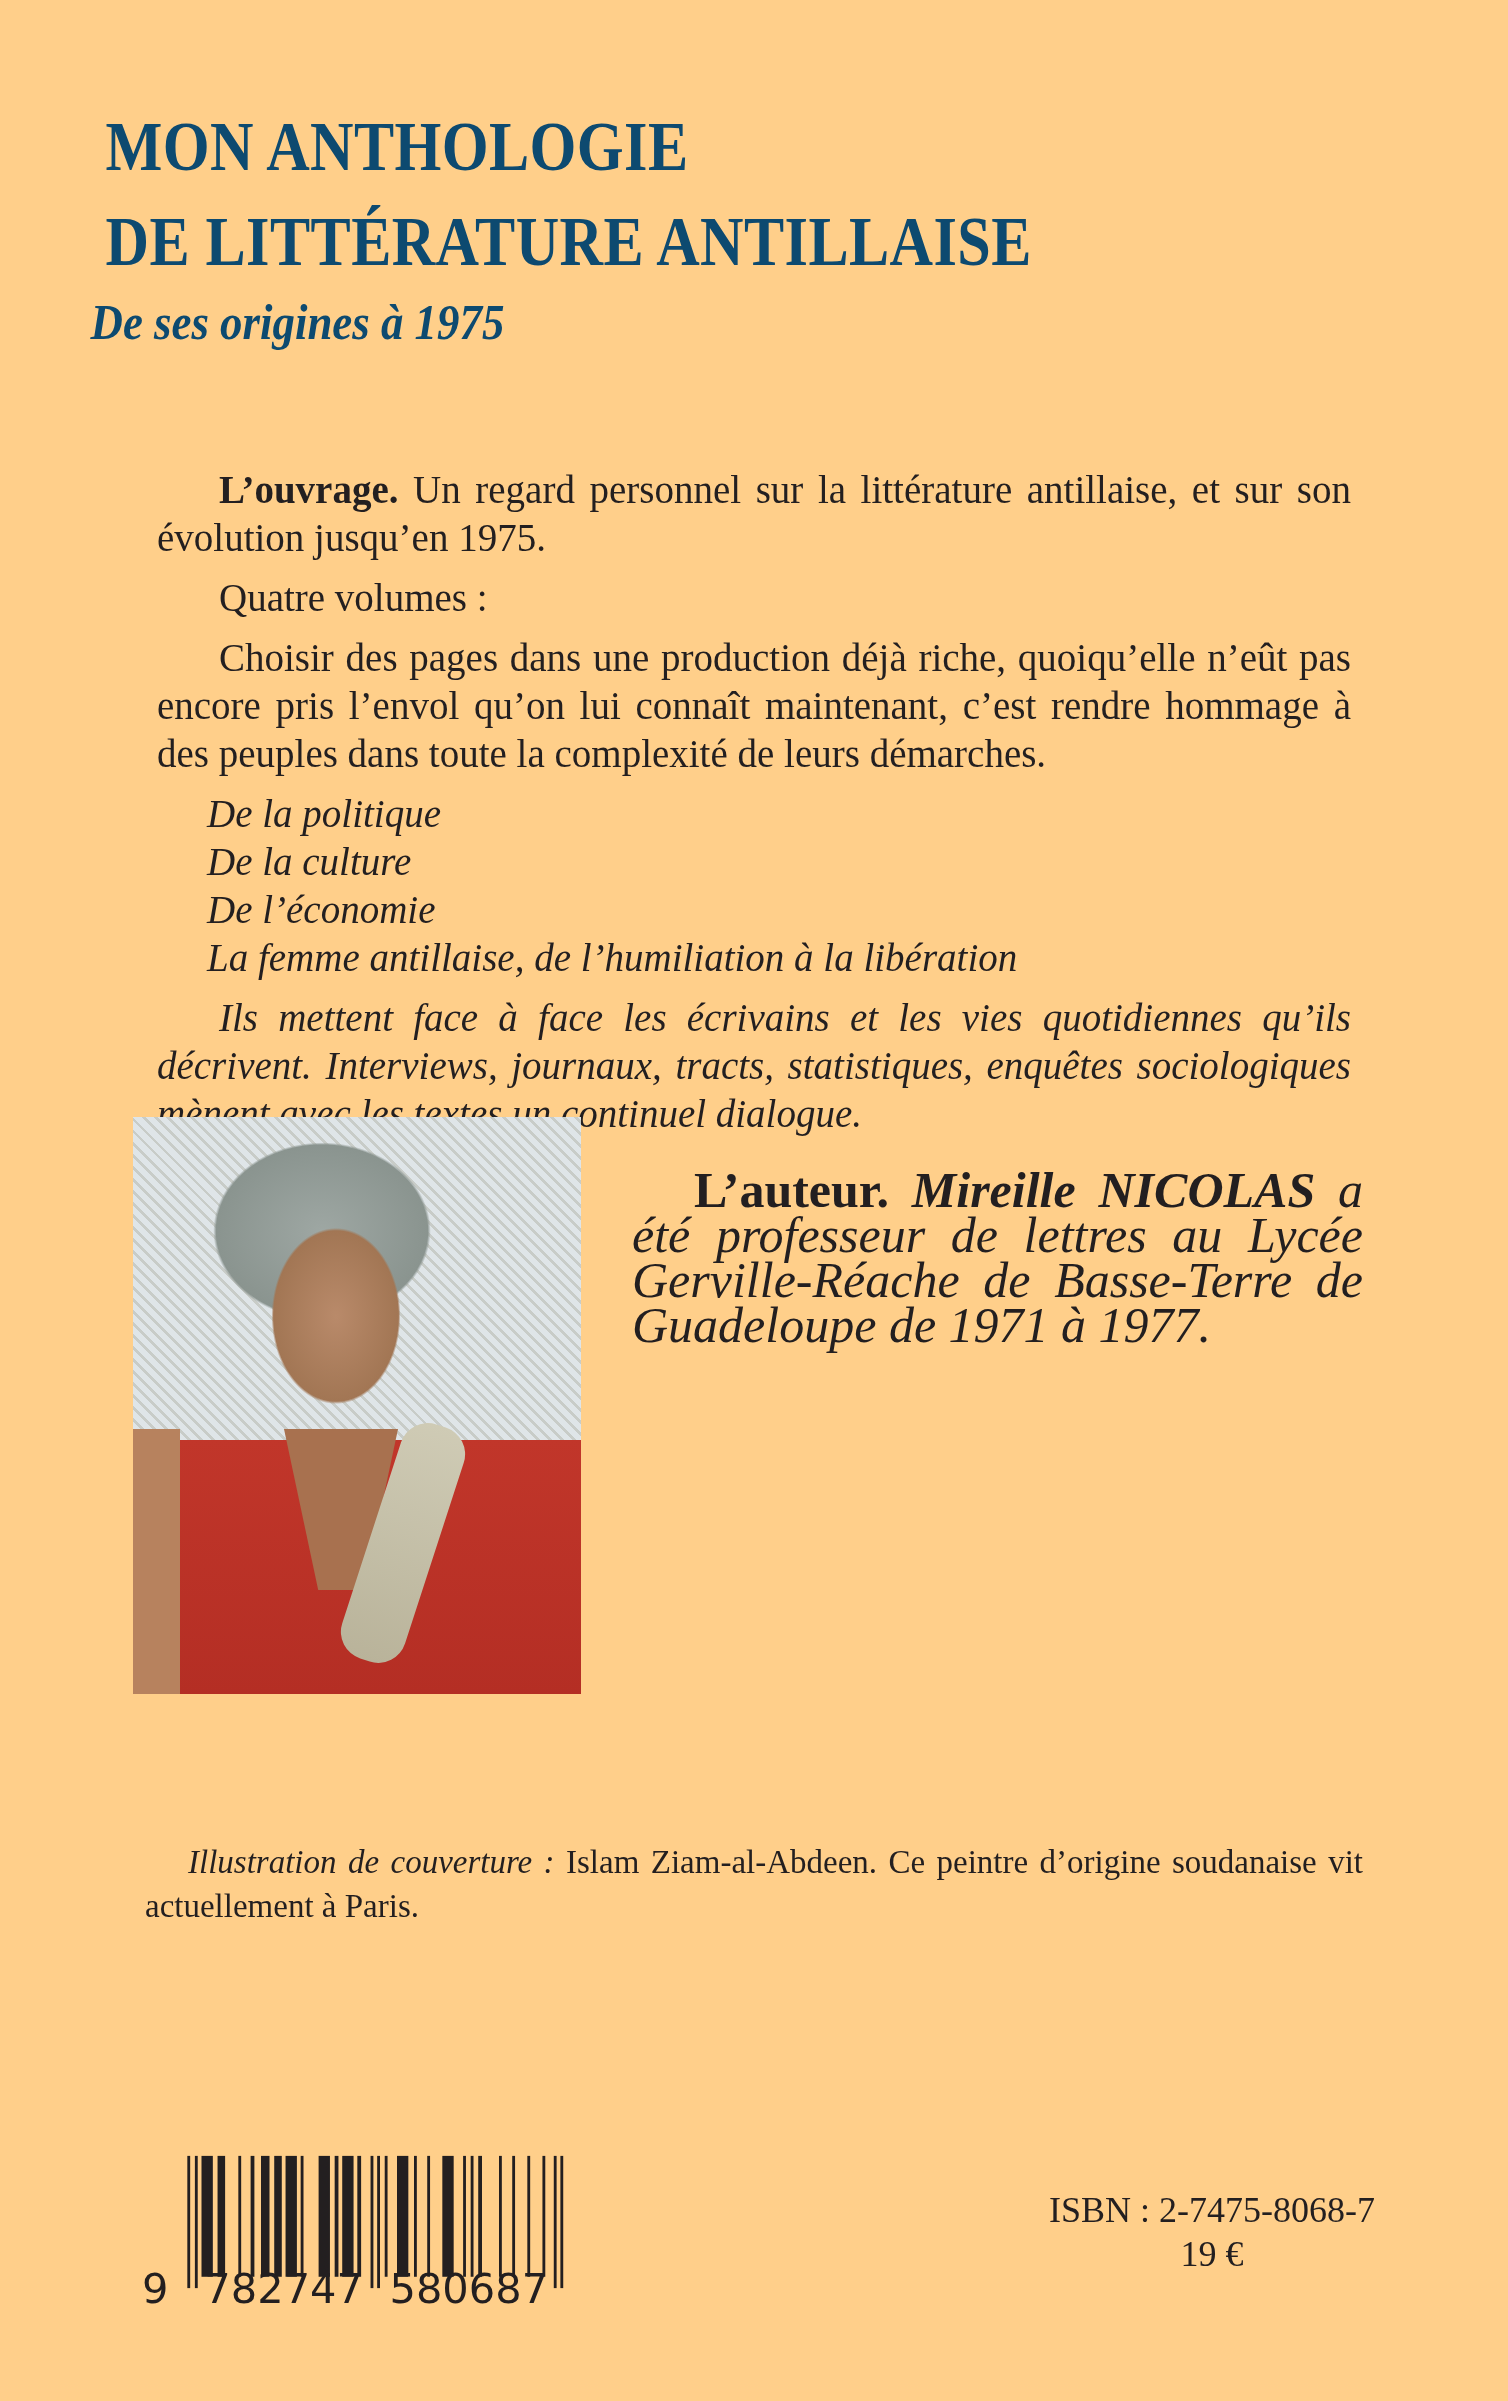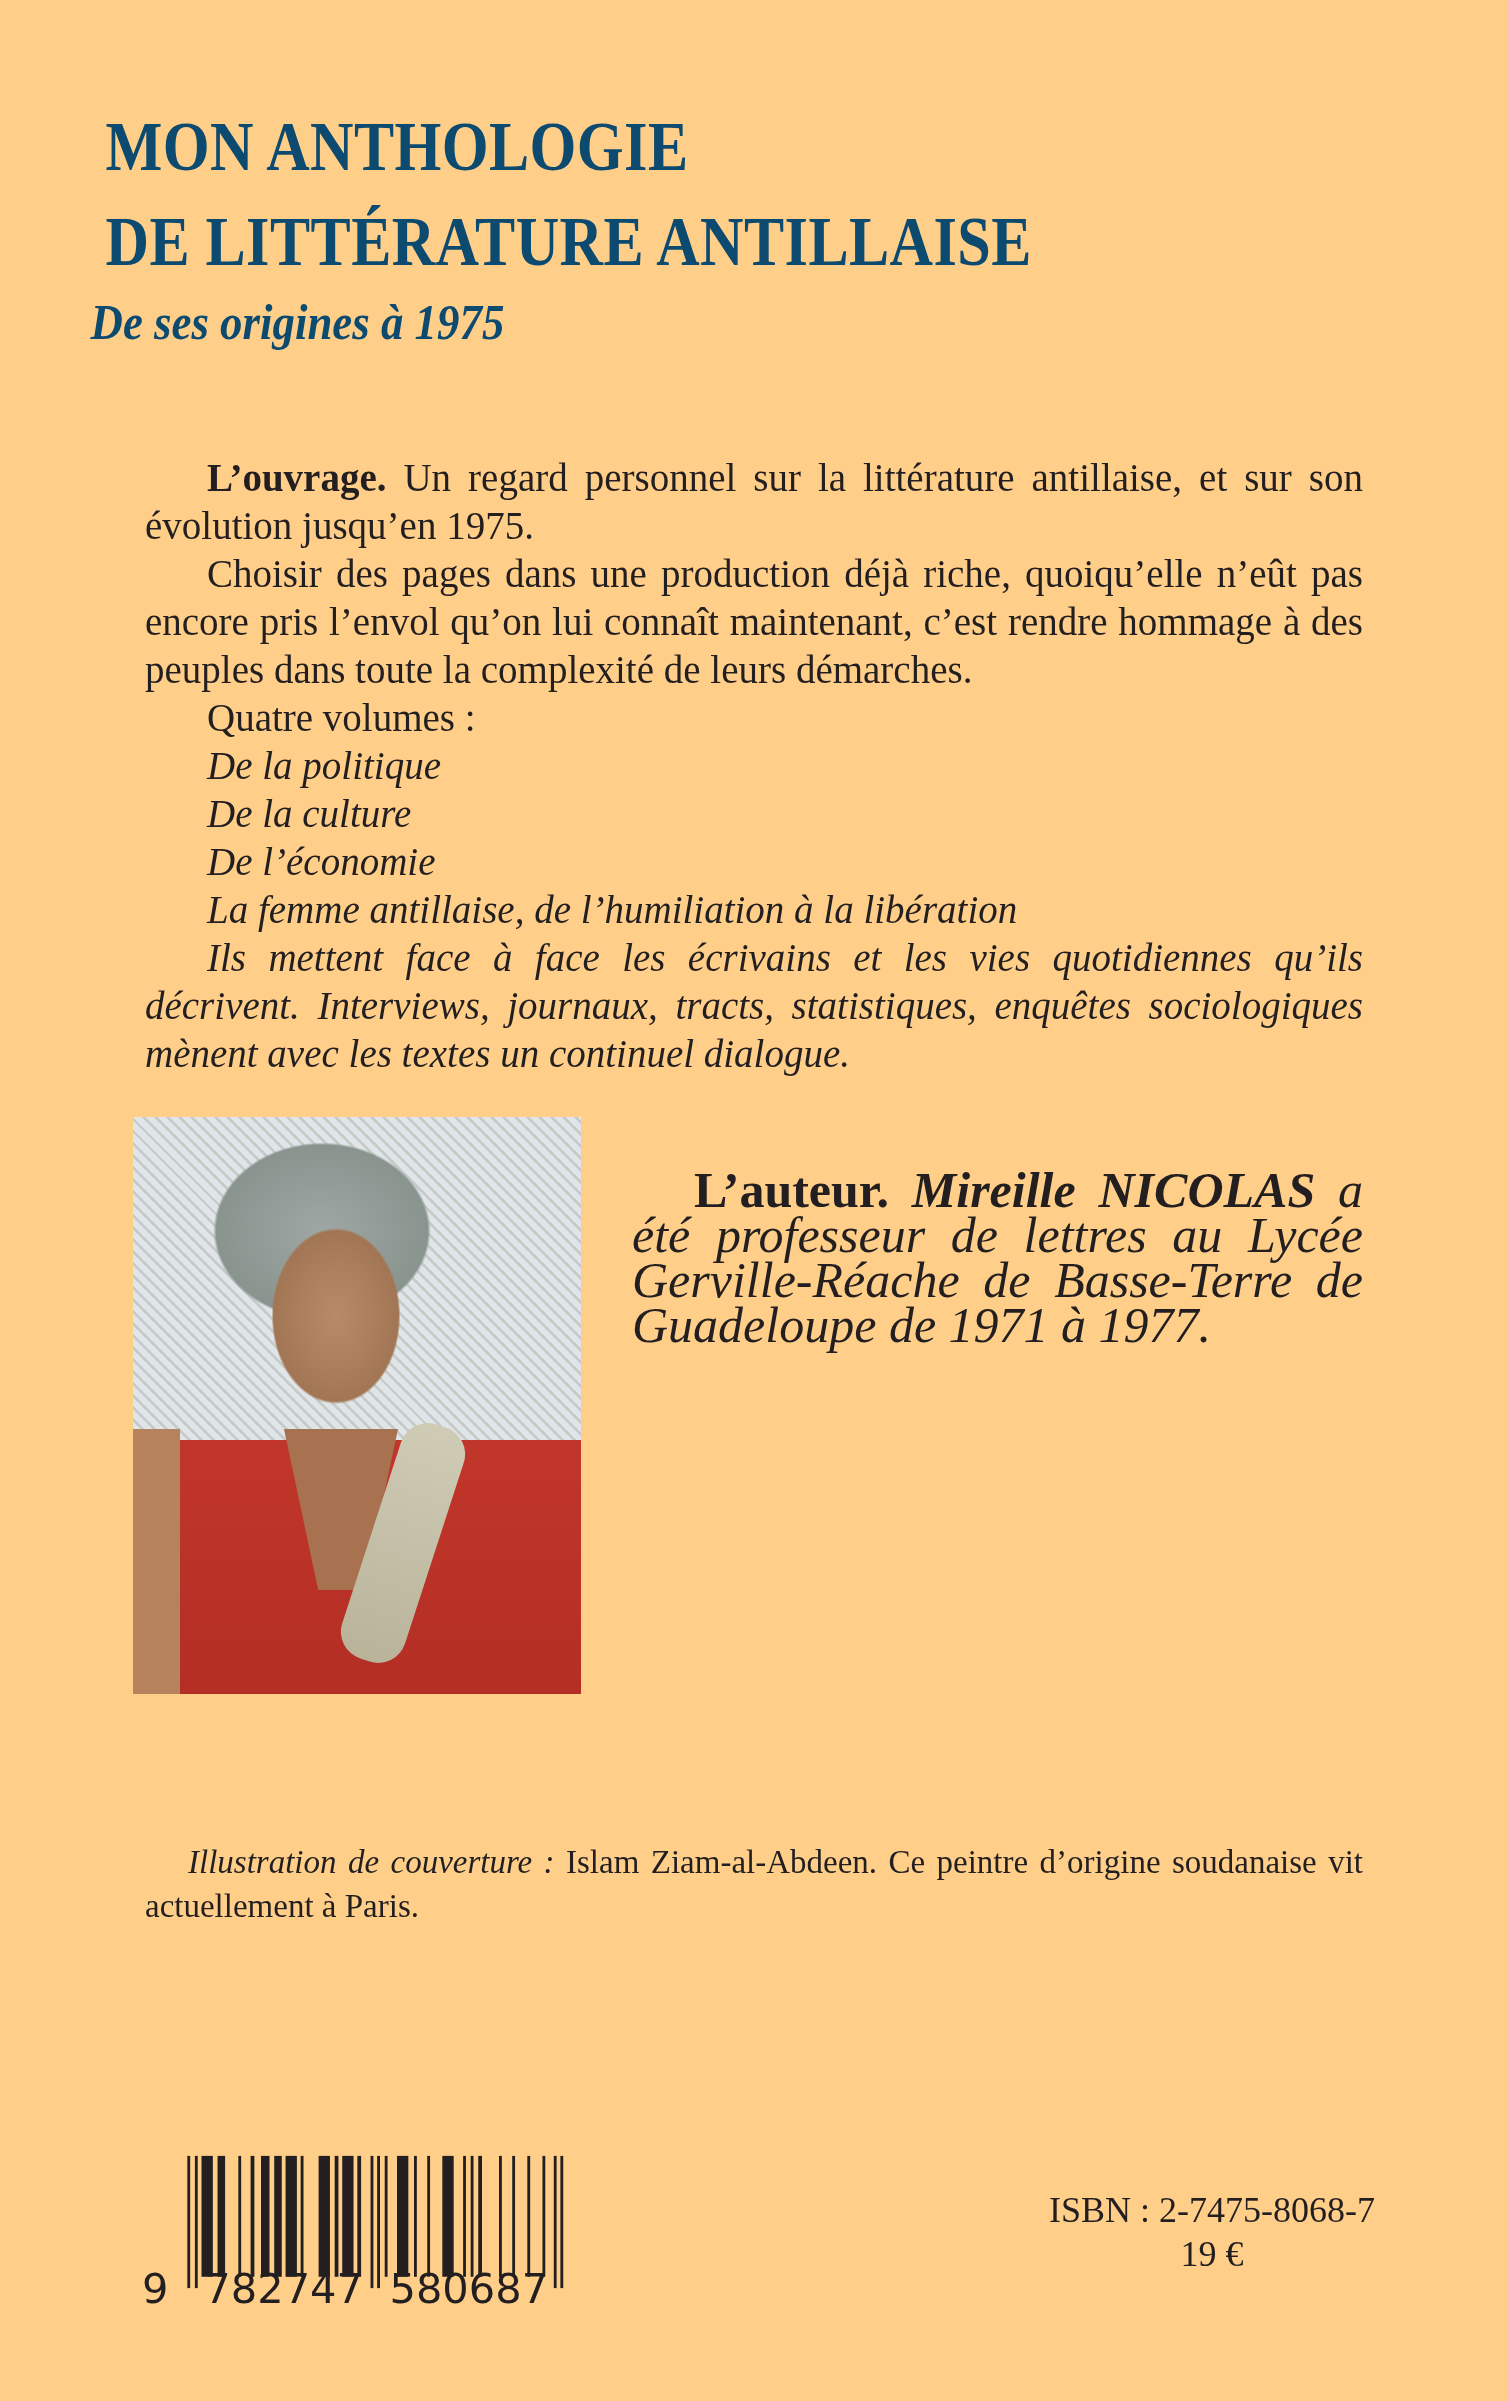--- a/index.html
+++ b/index.html
@@ -22,21 +22,21 @@
       color: #0d4a70; font-style: italic; font-weight: bold;
       font-size: 51px; line-height: 66px; margin-top: 0px;
       transform: scaleX(0.88); transform-origin: center;
       white-space: nowrap;
     }
     .body-text {
       position: absolute; left: 145px; width: 1218px; top: 454px;
       font-size: 39px; line-height: 48px;
       text-align: justify;
     }
-    .para { margin: 0; text-indent: 62px; }
+    .para { margin: 12px; text-indent: 62px; }
     .para.last-justify { text-align-last: left; font-style: italic; }
     .lead { font-weight: bold; }
     .vol { margin: 0; padding-left: 62px; font-style: italic; }
     .photo {
       position: absolute; left: 133px; top: 1117px;
       width: 448px; height: 577px;
       background:
         radial-gradient(ellipse 104px 142px at 203px 199px, #b98a6a 0%, #a27654 60%, transparent 62%),
         radial-gradient(ellipse 151px 123px at 189px 114px, #9ea7a3 0%, #8a948f 70%, transparent 72%),
         linear-gradient(180deg, transparent 0%, transparent 56%, #c1362a 56%, #b42e24 100%),
@@ -81,22 +81,22 @@
 <body>
 
 <div class="title-block">
   <div class="title-line">MON ANTHOLOGIE</div>
   <div class="title-line">DE LITTÉRATURE ANTILLAISE</div>
   <div class="subtitle">De ses origines à 1975</div>
 </div>
 
 <div class="body-text">
   <p class="para"><span class="lead">L’ouvrage.</span><span> Un regard personnel sur la littérature antillaise, et sur son évolution jusqu’en 1975.</span></p>
+  <p class="para">Quatre volumes :</p>
   <p class="para">Choisir des pages dans une production déjà riche, quoiqu’elle n’eût pas encore pris l’envol qu’on lui connaît maintenant, c’est rendre hommage à des peuples dans toute la complexité de leurs démarches.</p>
-  <p class="para">Quatre volumes :</p>
   <p class="vol">De la politique</p>
   <p class="vol">De la culture</p>
   <p class="vol">De l’économie</p>
   <p class="vol">La femme antillaise, de l’humiliation à la libération</p>
   <p class="para last-justify">Ils mettent face à face les écrivains et les vies quotidiennes qu’ils décrivent. Interviews, journaux, tracts, statistiques, enquêtes sociologiques mènent avec les textes un continuel dialogue.</p>
 </div>
 
 <div class="photo" title="Portrait photo of the author">
   <div class="shoulder-l"></div>
   <div class="neck"></div>

